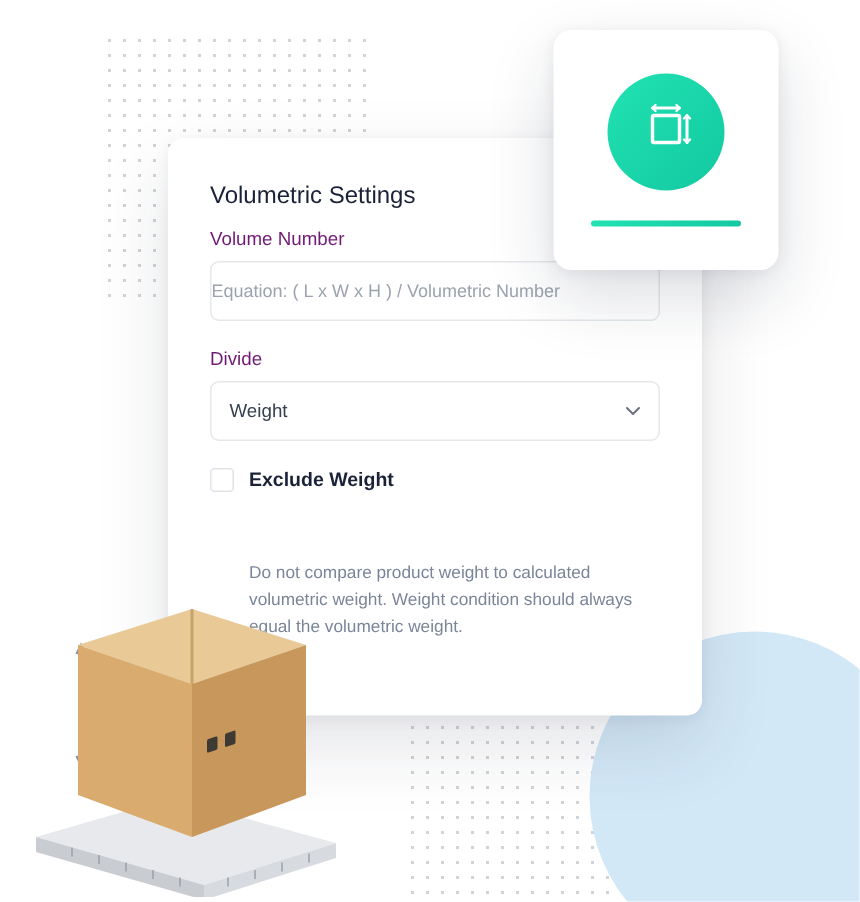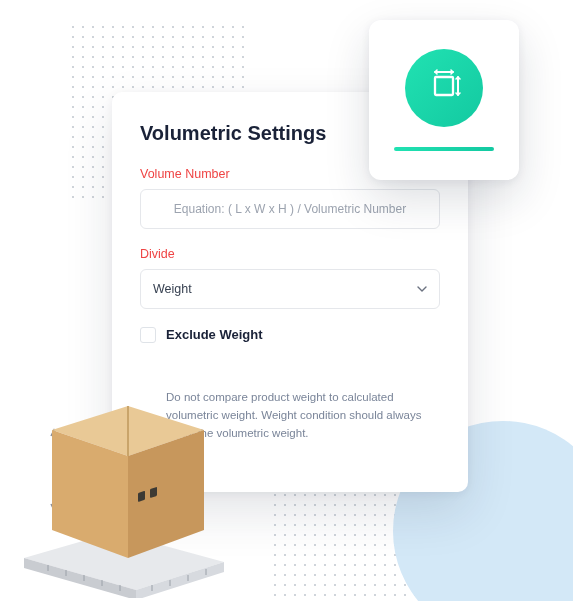--- a/index.html
+++ b/index.html
@@ -36,40 +36,39 @@
       left: 112px;
       width: 356px;
       background: #fff;
       border-radius: 10px;
       box-shadow: 0 20px 50px rgba(23,32,54,0.12), 0 2px 10px rgba(23,32,54,0.06);
       padding: 30px 28px 26px 28px;
       z-index: 3;
     }
     .card-title {
       color: #1a2238;
-      font-size: 20px;
-      font-weight: 700;
-      margin-bottom: 22px;
+      font-size: 16px;
+      font-weight: 400;
+      margin-bottom: 12px;
     }
     .field-label {
-      color: #ef4444;
+      color: #701a75;
       font-size: 12.5px;
       font-weight: 500;
       margin-bottom: 8px;
     }
     .text-input {
       width: 100%;
       height: 40px;
       border: 1px solid #e5e7eb;
       border-radius: 6px;
       padding: 0 0;
       font-size: 12px;
       color: #374151;
       background: #fff;
-      text-align: center;
     }
     .text-input::placeholder { color: #9ca3af; }
     .field { margin-bottom: 18px; }
     .select-wrap {
       position: relative;
       width: 100%;
       height: 40px;
       border: 1px solid #e5e7eb;
       border-radius: 6px;
       background: #fff;

